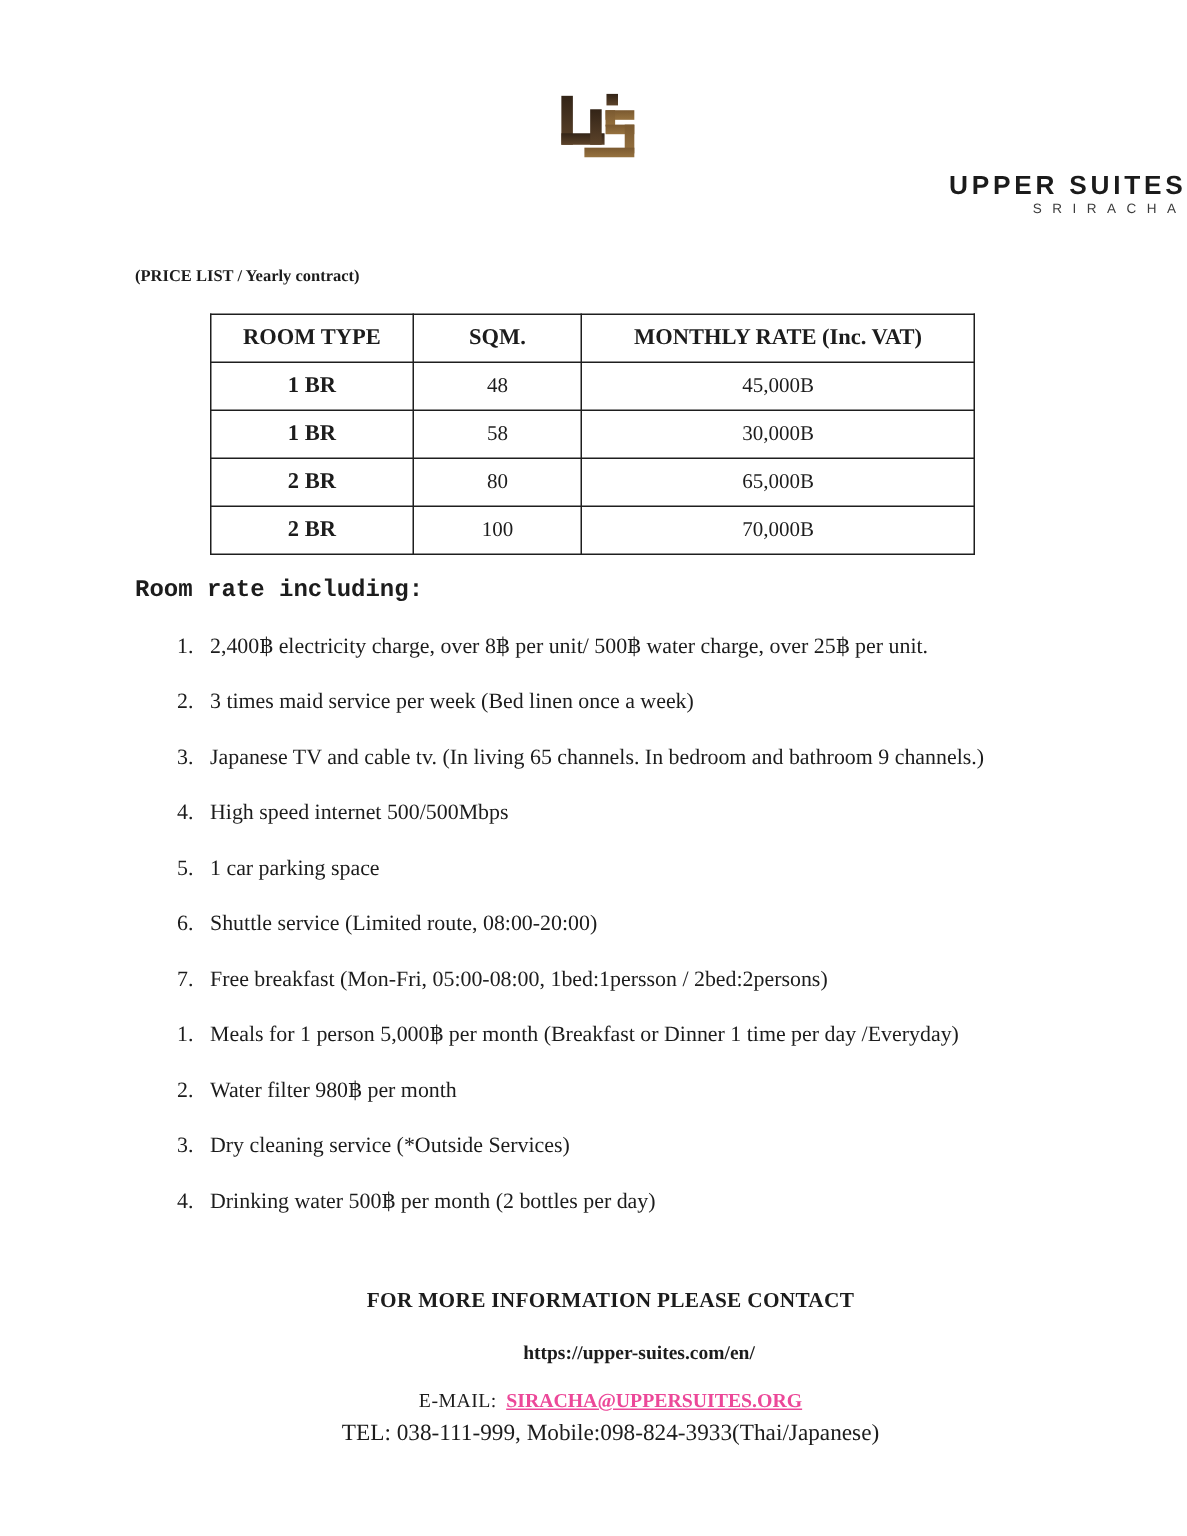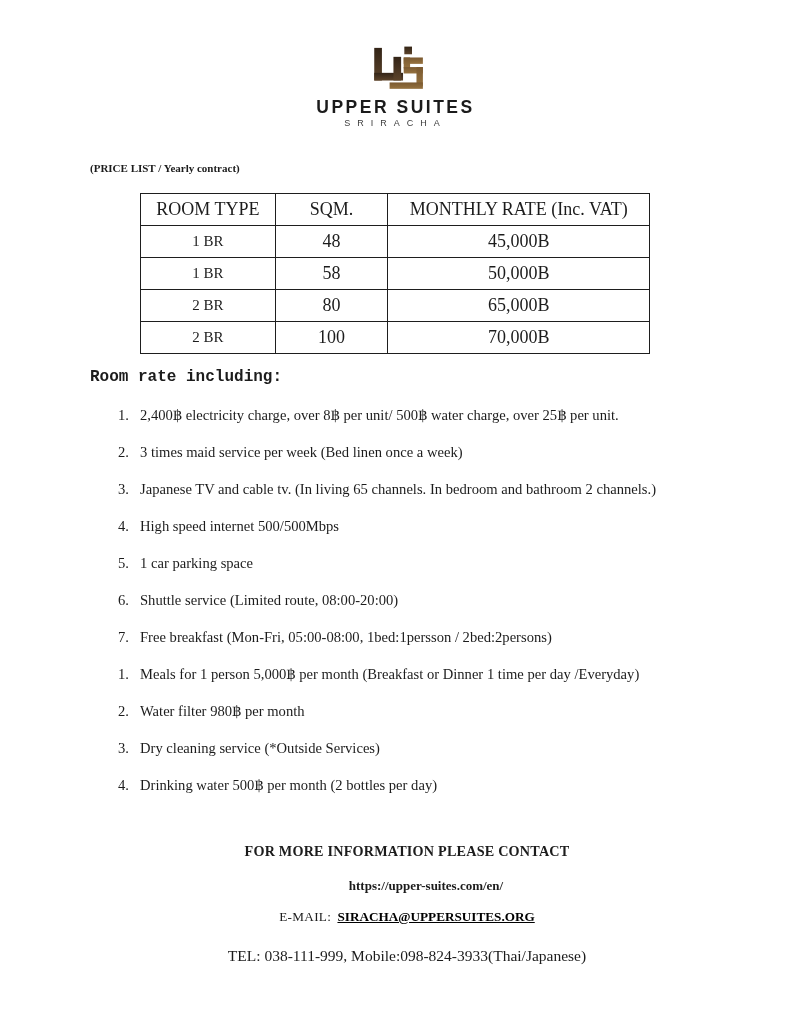--- a/index.html
+++ b/index.html
@@ -8,21 +8,21 @@
     width: 791px;
     height: 1024px;
     margin: 0 auto;
     background: #ffffff;
     color: #1c1c1c;
     font-family: "Liberation Serif", "DejaVu Serif", serif;
     overflow: hidden;
   }
 
   
-  .logo-wrap { padding-top: 44px; text-align: center; }
+  .logo-wrap { padding-top: 60px; text-align: right; }
   .logo-mark { display: block; margin: 0 auto; width: 64px; height: 50px; }
   .logo-name {
     display: block;
     margin-top: 3px;
     font-family: "Liberation Sans", "DejaVu Sans", sans-serif;
     font-weight: bold;
     font-size: 17.5px;
     letter-spacing: 2.5px;
     color: #1b1b1b;
   }
@@ -49,26 +49,26 @@
     table-layout: fixed;
     width: 510px;
   }
   .price-table th, .price-table td {
     border: 1.8px solid #1e1e1e;
     height: 31px;
     text-align: center;
     vertical-align: middle;
     padding: 0;
   }
-  .price-table th { font-size: 18px; font-weight: normal; }
+  .price-table th { font-size: 15px; font-weight: bold; }
   .col-room { width: 134px; }
   .col-sqm { width: 112px; }
   .col-rate { width: 260px; }
-  .cell-room { font-weight: normal; font-size: 15px; }
-  .cell-sqm, .cell-rate { font-size: 18px; font-weight: normal; }
+  .cell-room { font-weight: bold; font-size: 15px; }
+  .cell-sqm, .cell-rate { font-size: 14px; font-weight: normal; }
 
   
   .section-heading {
     margin: 14px 0 0 90px;
     font-weight: bold;
     font-size: 16px;
     font-family: Liberation Mono, monospace;
   }
   .section-heading .note {
     font-size: 13px;
@@ -98,25 +98,25 @@
     font-weight: bold;
     font-size: 13px;
     color: #1c1c1c;
     text-decoration: none;
     margin-left: 38px;
   }
   .contact-email-line { margin-top: 15px; font-size: 13.2px; }
   .contact-email-line .email-label { letter-spacing: 0.3px; text-align: center; }
   .contact-email {
     font-weight: bold;
-    color: #000000;
+    color: #ec4899;
     text-decoration: underline;
     margin-left: 3px;
   }
-  .contact-tel { margin-top: 22px; font-size: 15.5px; }
+  .contact-tel { margin-top: 5px; font-size: 15.5px; }
 </style>
 </head>
 <body>
 
 <div class="page">
 
   <div class="logo-wrap">
     <svg class="logo-mark" viewBox="0 0 100 78" xmlns="http://www.w3.org/2000/svg" aria-hidden="true">
       <defs>
         <linearGradient id="gDark" x1="0" y1="0" x2="0" y2="1">
@@ -161,21 +161,21 @@
     </thead>
     <tbody>
       <tr>
         <td class="cell-room">1 BR</td>
         <td class="cell-sqm">48</td>
         <td class="cell-rate">45,000B</td>
       </tr>
       <tr>
         <td class="cell-room">1 BR</td>
         <td class="cell-sqm">58</td>
-        <td class="cell-rate">50,000B</td>
+        <td class="cell-rate">30,000B</td>
       </tr>
       <tr>
         <td class="cell-room">2 BR</td>
         <td class="cell-sqm">80</td>
         <td class="cell-rate">65,000B</td>
       </tr>
       <tr>
         <td class="cell-room">2 BR</td>
         <td class="cell-sqm">100</td>
         <td class="cell-rate">70,000B</td>
@@ -188,21 +188,21 @@
     <li class="num-item">
       <span class="num">1.</span>
       <span class="txt">2,400฿ electricity charge, over 8฿ per unit/ 500฿ water charge, over 25฿ per unit.</span>
     </li>
     <li class="num-item">
       <span class="num">2.</span>
       <span class="txt">3 times maid service per week (Bed linen once a week)</span>
     </li>
     <li class="num-item">
       <span class="num">3.</span>
-      <span class="txt">Japanese TV and cable tv. (In living 65 channels. In bedroom and bathroom 2 channels.)</span>
+      <span class="txt">Japanese TV and cable tv. (In living 65 channels. In bedroom and bathroom 9 channels.)</span>
     </li>
     <li class="num-item">
       <span class="num">4.</span>
       <span class="txt">High speed internet 500/500Mbps</span>
     </li>
     <li class="num-item">
       <span class="num">5.</span>
       <span class="txt">1 car parking space</span>
     </li>
     <li class="num-item">

